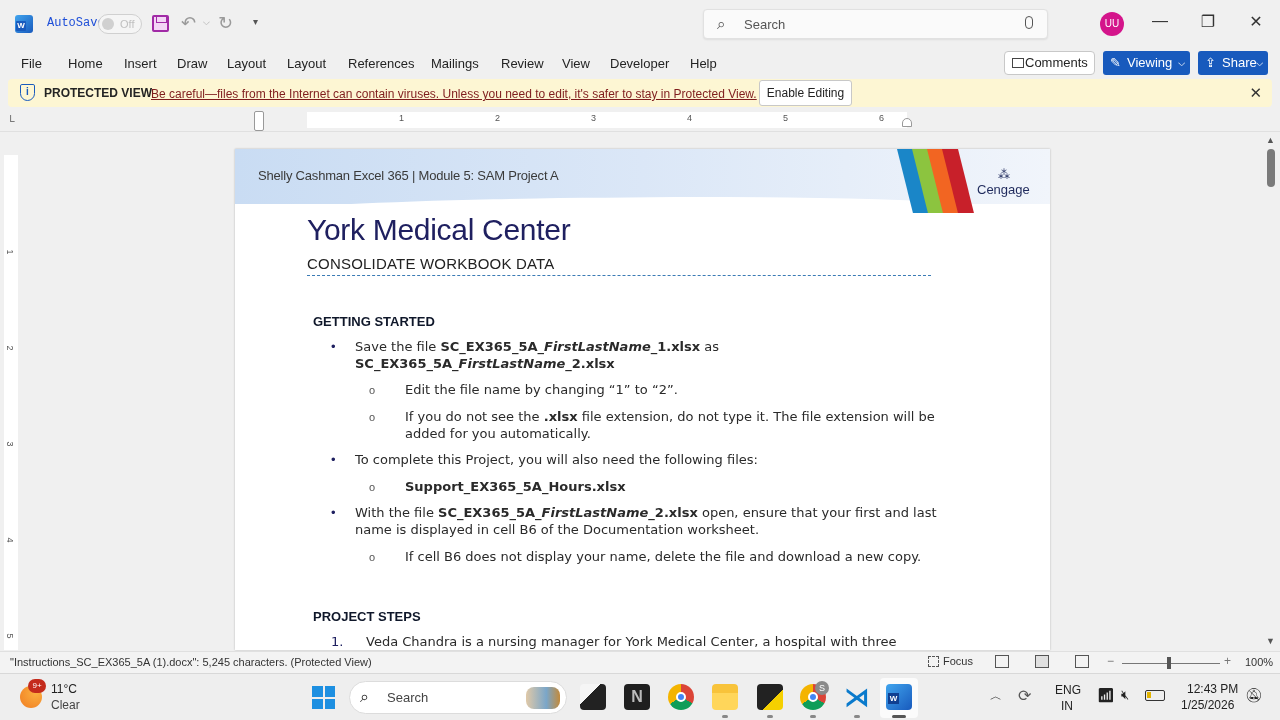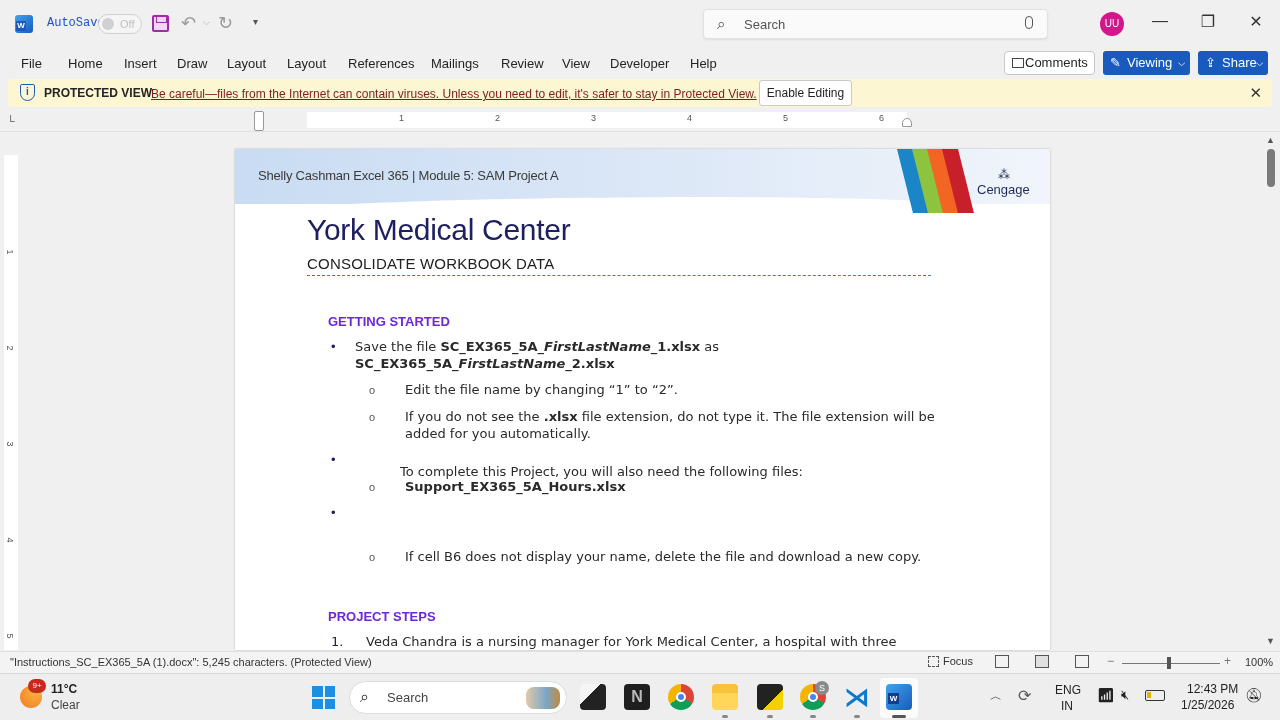--- a/index.html
+++ b/index.html
@@ -66,21 +66,21 @@
   .hdr-band { position: absolute; left: 0; top: 0; width: 815px; height: 55px; background: linear-gradient(90deg,#c9dcf3 0%, #dbe7f7 50%, #f1f5fb 100%); }
   .hdr-wave { position: absolute; left: 0; top: 48px; width: 815px; height: 20px; background: #fff; border-radius: 60% 40% 0 0 / 100% 100% 0 0; }
   .hdr-text { position: absolute; left: 23px; top: 19px; font-size: 13px; color: #3a3a3a; letter-spacing: -0.2px; }
   .stripes { position: absolute; left: 662px; top: 0; width: 70px; height: 66px; }
   .stripe { position: absolute; top: 0; width: 16px; height: 64px; transform: skewX(14deg); transform-origin: top left; }
   .cengage-mark { position: absolute; left: 763px; top: 19px; font-size: 12px; color: #1f2a5c; }
   .cengage { position: absolute; left: 742px; top: 33px; font-size: 13px; color: #1f2a5c; }
   .doc-h1 { position: absolute; left: 72px; top: 64px; font-size: 30px; color: #1f2060; letter-spacing: -0.3px; }
   .doc-sub { position: absolute; left: 72px; top: 106px; font-size: 15px; color: #222; letter-spacing: 0.2px; }
   .doc-dash { position: absolute; left: 72px; top: 126px; width: 624px; border-top: 1.5px dashed #3b7bb5; }
-  .sec-h { position: absolute; left: 93px; font-size: 13px; font-weight: bold; color: #6d28d9; }
+  .sec-h { position: absolute; left: 78px; font-size: 13px; font-weight: bold; color: #0f172a; }
   .bul { position: absolute; left: 96px; font-size: 13px; color: #1f2060; }
   .sub-bul { position: absolute; left: 134px; font-size: 11px; color: #555; }
   .para { position: absolute; left: 120px; font-size: 13px; color: #2a2a2a; line-height: 17px; font-family: "DejaVu Sans", sans-serif; letter-spacing: 0px; }
   .para.sub { left: 170px; }
   .para b { font-weight: bold; }
   .num-li { position: absolute; left: 96px; font-size: 13px; color: #1f2060; font-family: "DejaVu Sans", sans-serif; }
 
   
   .statusbar { position: absolute; left: 0; top: 651px; width: 1280px; height: 22px; background: #f3f3f3; border-top: 1px solid #e0e0e0; }
   .st-left { position: absolute; left: 10px; top: 4px; font-size: 11px; color: #333; }
@@ -91,21 +91,21 @@
   .zoom-minus { position: absolute; left: 1107px; top: 2px; font-size: 12px; color: #777; }
   .zoom-track { position: absolute; left: 1122px; top: 11px; width: 98px; height: 1px; background: #777; }
   .zoom-thumb { position: absolute; left: 1167px; top: 5px; width: 4px; height: 12px; background: #555; }
   .zoom-plus { position: absolute; left: 1224px; top: 2px; font-size: 12px; color: #777; }
   .zoom-pct { position: absolute; left: 1245px; top: 4px; font-size: 11px; color: #333; }
 
   
   .taskbar { position: absolute; left: 0; top: 673px; width: 1280px; height: 47px; background: #eeeeee; border-top: 1px solid #d8d8d8; }
   .weather-ic { position: absolute; left: 20px; top: 12px; width: 22px; height: 22px; border-radius: 50%; background: radial-gradient(circle at 70% 30%, #fbb040, #f07c22); }
   .weather-badge { position: absolute; left: 28px; top: 5px; width: 18px; height: 14px; border-radius: 7px; background: #c42b1c; color: #fff; font-size: 8px; text-align: center; line-height: 14px; }
-  .weather-t { position: absolute; left: 51px; top: 8px; font-size: 12px; color: #222; font-weight: bold; }
+  .weather-t { position: absolute; left: 51px; top: 8px; font-size: 12px; color: #222; }
   .weather-d { position: absolute; left: 51px; top: 24px; font-size: 12px; color: #444; }
   .start-ic { position: absolute; left: 312px; top: 12px; width: 23px; height: 23px; display: grid; grid-template-columns: 1fr 1fr; gap: 2px; }
   .start-ic i { background: #1d8fe1; display: block; }
   .tb-search { position: absolute; left: 349px; top: 7px; width: 218px; height: 33px; background: #fff; border: 1px solid #dcdcdc; border-radius: 17px; }
   .tb-search .mag { position: absolute; left: 10px; top: 6px; font-size: 16px; color: #222; }
   .tb-search .ph { position: absolute; left: 37px; top: 8px; font-size: 13px; color: #444; }
   .tb-search .art { position: absolute; right: 6px; top: 5px; width: 34px; height: 22px; background: linear-gradient(90deg,#e0c9a8,#7aa6c9 60%,#c28a3b); border-radius: 8px; }
   .tb-app { position: absolute; top: 10px; width: 26px; height: 26px; border-radius: 4px; }
   .tb-dot { position: absolute; top: 41px; width: 6px; height: 3px; border-radius: 2px; background: #888; }
   .tb-word-bg { position: absolute; left: 880px; top: 4px; width: 38px; height: 40px; background: #fbfbfb; border-radius: 4px; }
@@ -226,26 +226,30 @@
   <span class="sub-bul" style="top:235px;">o</span>
   <div class="para sub" style="top:232px;">Edit the file name by changing “1” to “2”.</div>
 
   <span class="sub-bul" style="top:262px;">o</span>
   <div class="para sub" style="top:259px;">
     <span>If you do not see the </span><b>.xlsx</b><span> file extension, do not type it. The file extension will be</span><br>
     <span>added for you automatically.</span>
   </div>
 
   <span class="bul" style="top:303px;">•</span>
-  <div class="para" style="top:314px;margin-left:45px;">To complete this Project, you will also need the following files:</div>
+  <div class="para" style="top:302px;">To complete this Project, you will also need the following files:</div>
 
   <span class="sub-bul" style="top:332px;">o</span>
   <div class="para sub" style="top:329px;font-weight:bold;">Support_EX365_5A_Hours.xlsx</div>
 
   <span class="bul" style="top:356px;">•</span>
+  <div class="para" style="top:355px;">
+    <span>With the file </span><b><span>SC_EX365_5A_</span><i>FirstLastName</i><span>_2.xlsx</span></b><span> open, ensure that your first and last</span><br>
+    <span>name is displayed in cell B6 of the Documentation worksheet.</span>
+  </div>
 
   <span class="sub-bul" style="top:402px;">o</span>
   <div class="para sub" style="top:399px;">If cell B6 does not display your name, delete the file and download a new copy.</div>
 
   <div class="sec-h" style="top:460px;">PROJECT STEPS</div>
   <span class="num-li" style="top:485px;">1.</span>
   <div class="para" style="top:484px;left:131px;">Veda Chandra is a nursing manager for York Medical Center, a hospital with three</div>
 </div>
 
 <div class="statusbar">

